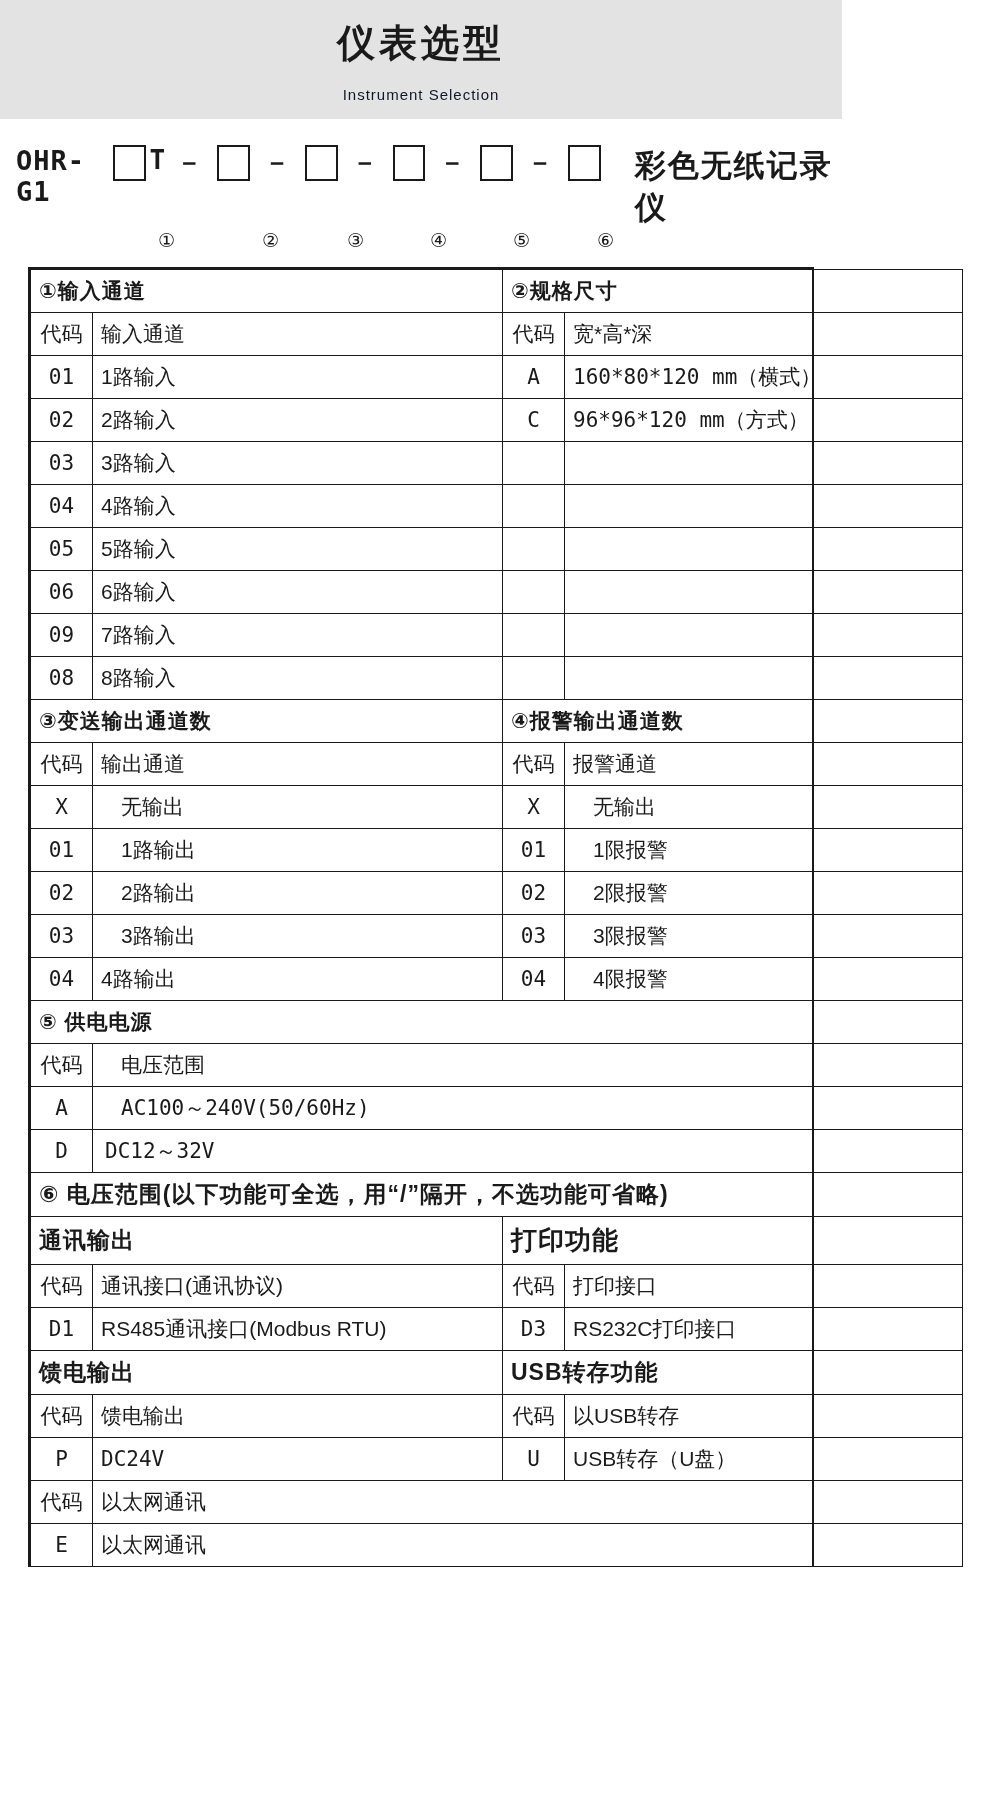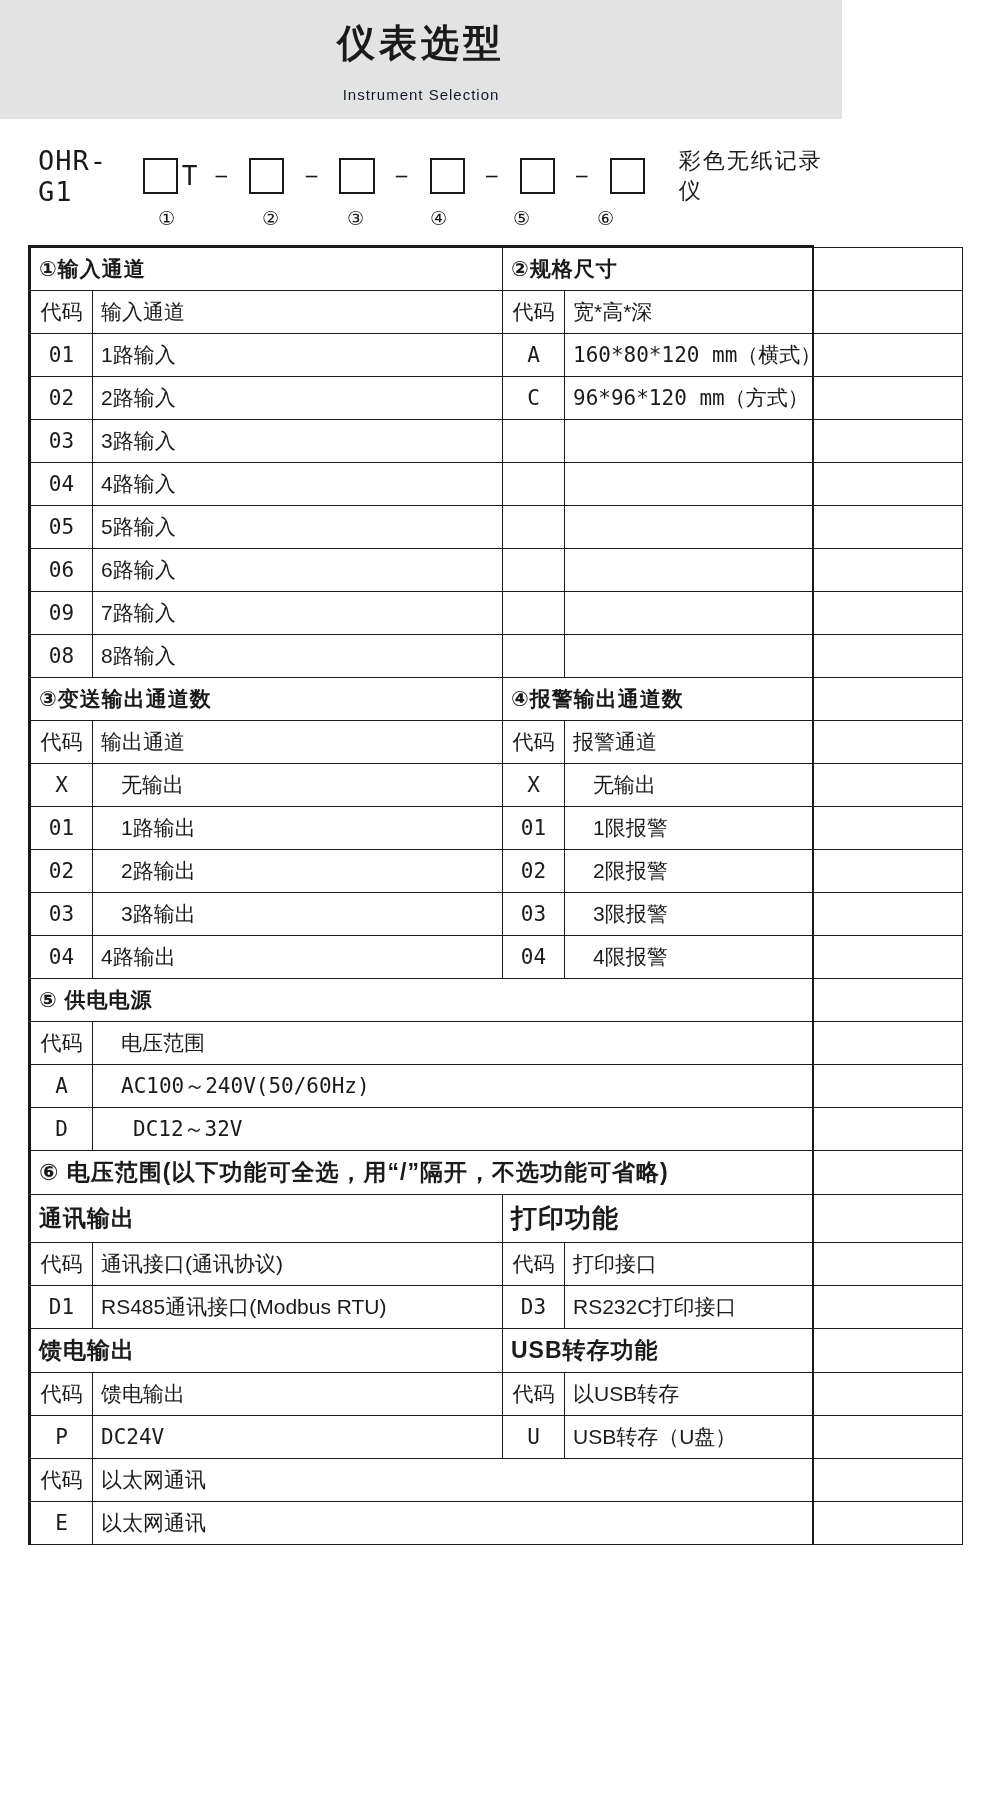--- a/index.html
+++ b/index.html
@@ -34,44 +34,45 @@
     color: #0f172a;
     letter-spacing: 1px;
     margin-top: 20px;
   }
   
   .model-area {
     padding: 26px 0 4px 0;
   }
   .model-line {
     display: flex;
-    align-items: center;
-    padding-left: 38px;
+    align-items: flex-start;
+    padding-left: 16px;
     font-size: 26px;
     letter-spacing: 1px;
     font-family: "DejaVu Sans Mono", monospace;
+    font-weight: bold;
   }
   .model-prefix {
     font-size: 27px;
     letter-spacing: 1px;
   }
   .code-box {
     display: inline-block;
     width: 32px;
     height: 32px;
     border: 2px solid #1a1a1a;
     margin: 0 4px;
   }
   .model-dash {
     margin: 0 10px;
     font-size: 26px;
   }
   .model-suffix {
     margin-left: 30px;
-    font-size: 22px;
+    font-size: 31px;
     font-family: "Liberation Sans", sans-serif;
     letter-spacing: 2px;
   }
   .circle-row {
     position: relative;
     height: 28px;
     padding-left: 38px;
     font-size: 17px;
   }
   .circle-num {
@@ -272,21 +273,21 @@
       <tr>
         <td class="col-head center nb-left">代码</td>
         <td class="col-head nb-right" colspan="3" style="padding-left:28px">电压范围</td>
       </tr>
       <tr>
         <td class="center mono nb-left">A</td>
         <td class="mono nb-right" colspan="3" style="padding-left:28px">AC100～240V(50/60Hz)</td>
       </tr>
       <tr>
         <td class="center mono nb-left">D</td>
-        <td class="mono nb-right" colspan="3" style="padding-left:40px">DC12～32V</td>
+        <td class="mono nb-right" colspan="3" style="padding-left:12px">DC12～32V</td>
       </tr>
 
       <tr>
         <td class="sec-head nb-left nb-right sec-title-cell" colspan="4" style="font-size:23px">⑥ 电压范围(以下功能可全选，用“/”隔开，不选功能可省略)</td>
       </tr>
 
       <tr>
         <td class="sec-head nb-left" colspan="2" style="font-size:23px">通讯输出</td>
         <td class="sec-head nb-right" colspan="2" style="font-size:26px">打印功能</td>
       </tr>

